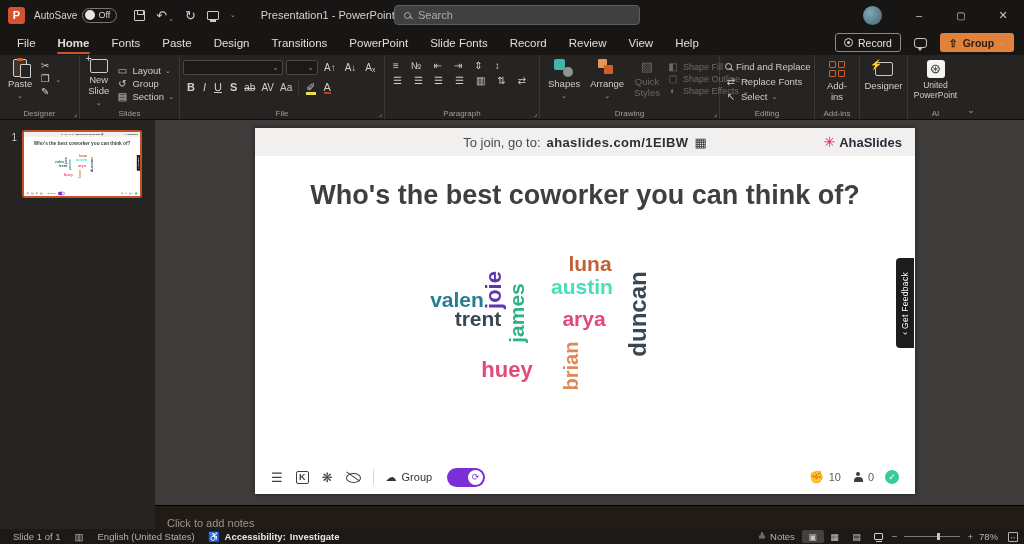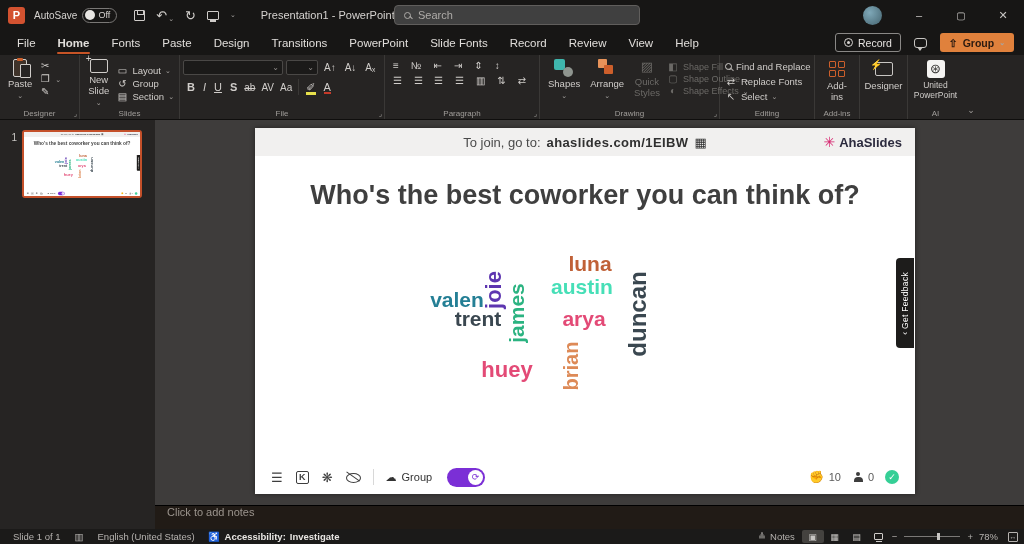--- a/index.html
+++ b/index.html
@@ -121,21 +121,21 @@
   .counts{margin-left:auto;display:flex;align-items:center;gap:4px;font-size:11px;color:#5a5a5a}
   .hand-g{font-size:12px;color:#3d3d3d}
   .person-ic{width:11px;height:11px;position:relative;margin-left:8px}
   .person-ic::before{content:"";position:absolute;width:4.5px;height:4.5px;background:#3d3d3d;border-radius:50%;left:3px;top:0}
   .person-ic::after{content:"";position:absolute;width:9px;height:4.5px;background:#3d3d3d;border-radius:4px 4px 0 0;left:1px;bottom:1px}
   .check-badge{width:14px;height:14px;border-radius:50%;background:#35cf96;color:#fff;font-size:9px;display:flex;align-items:center;justify-content:center;margin-left:7px}
   .feedback-tab{position:absolute;right:1px;top:130px;width:18px;height:90px;background:#1d1c1b;border-radius:4px 0 0 4px;color:#fff;display:flex;align-items:center;justify-content:center}
   .feedback-text{writing-mode:vertical-rl;transform:rotate(180deg);font-size:8.5px;letter-spacing:.3px;white-space:nowrap}
 
   
-  .notes-bar{height:24px;background:#211b16;border-top:1px solid #000;display:flex;align-items:flex-start;padding-left:12px;color:#9b948d;font-size:11px;flex:none}
+  .notes-bar{height:24px;background:#211b16;border-top:1px solid #000;display:flex;align-items:flex-end;padding-left:12px;color:#9b948d;font-size:11px;flex:none}
   .statusbar{height:15px;background:#1b1a19;display:flex;align-items:center;font-size:9.5px;color:#b5b2af;padding:0 6px;flex:none}
   .sb-item{padding:0 7px;display:flex;align-items:center;gap:4px;white-space:nowrap}
   .sb-strong{color:#e8e6e3;font-weight:700}
   .sb-right{margin-left:auto;display:flex;align-items:center}
   .view-ic{width:22px;height:13px;display:flex;align-items:center;justify-content:center;font-size:9px;color:#c8c6c3}
   .view-ic.active{background:#44423f;border-radius:2px}
   .zoom-track{width:56px;height:1px;background:#7a7876;position:relative;margin:0 5px}
   .zoom-thumb{position:absolute;left:58%;top:-3px;width:3px;height:7px;background:#c8c6c3}
   .fit-ic{width:10px;height:10px;border:1px solid #b5b2af;border-radius:1px;display:flex;align-items:center;justify-content:center;font-size:7px;margin-left:6px}
 </style>

